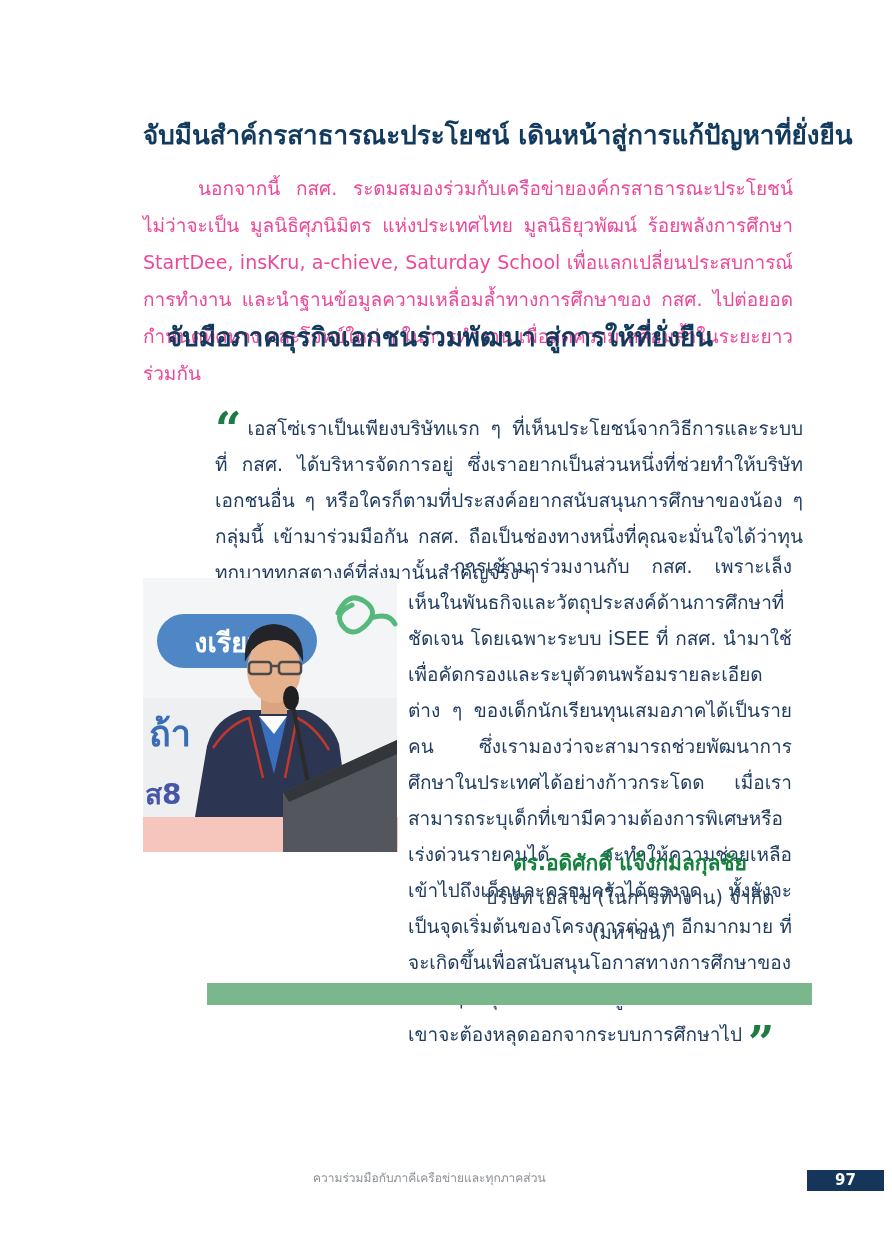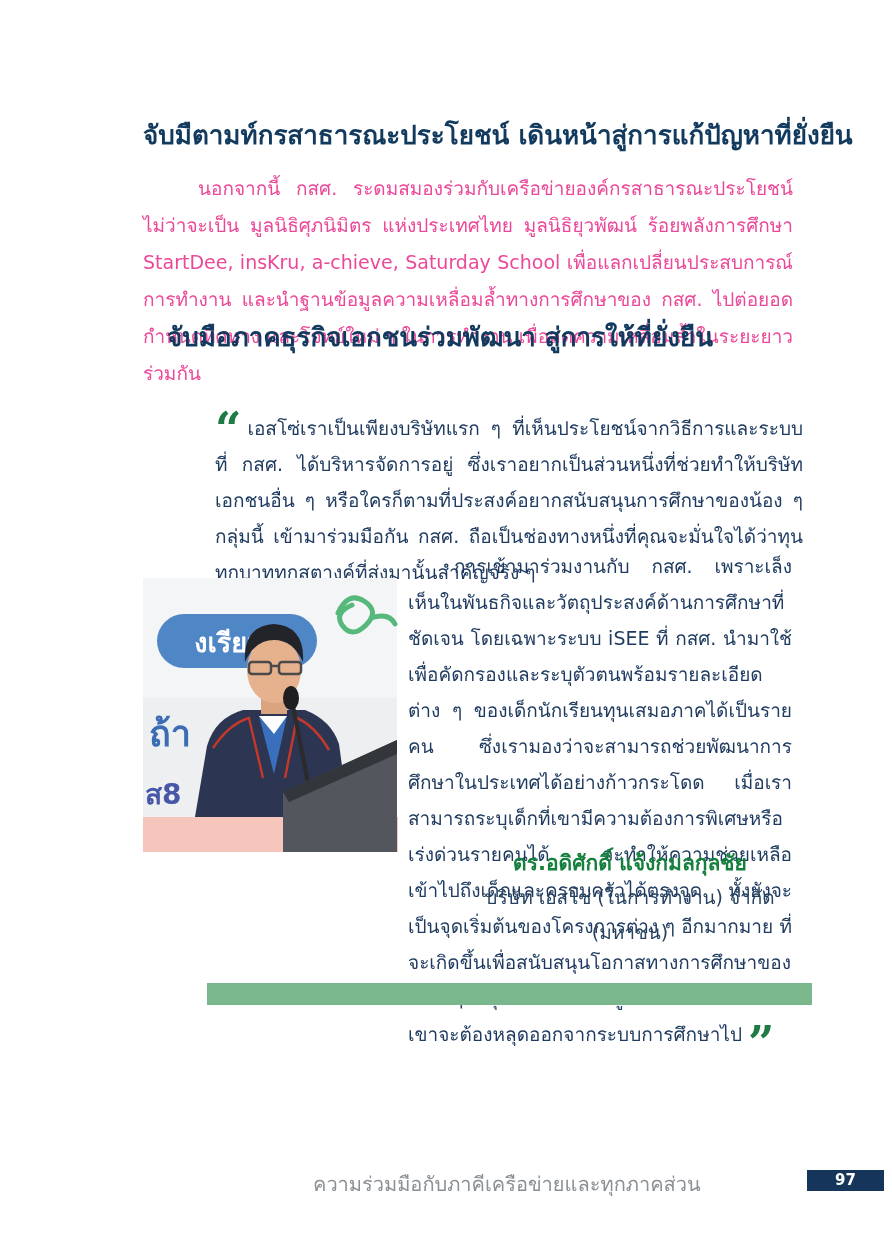--- a/index.html
+++ b/index.html
@@ -61,39 +61,39 @@
     font-size: 19px;
     color: #26425f;
     line-height: 35px;
   }
 
   .green-bar {
     background: #7ab78c;
   }
 
   .footer-chapter {
-    font-size: 20px;
+    font-size: 12px;
     color: #8b9095;
     white-space: nowrap;
   }
   .page-badge {
     background: #16355a;
     color: #ffffff;
     font-size: 15px;
     font-weight: bold;
     text-align: center;
     line-height: 21px;
   }
 </style>
 </head>
 <body>
 
 <div id="page">
 
-  <div class="abs h-section" style="left:143px; top:118px; width:700px;">จับมืตามท์กรสาธารณะประโยชน์ เดินหน้าสู่การแก้ปัญหาที่ยั่งยืน</div>
+  <div class="abs h-section" style="left:143px; top:118px; width:700px;">จับมืนสำค์กรสาธารณะประโยชน์ เดินหน้าสู่การแก้ปัญหาที่ยั่งยืน</div>
 
   <div class="abs body-text indent" style="left:143px; top:170px; width:650px; height:150px;">นอกจากนี้ กสศ. ระดมสมองร่วมกับเครือข่ายองค์กรสาธารณะประโยชน์ ไม่ว่าจะเป็น มูลนิธิศุภนิมิตร แห่งประเทศไทย มูลนิธิยุวพัฒน์ ร้อยพลังการศึกษา StartDee, insKru, a-chieve, Saturday School เพื่อแลกเปลี่ยนประสบการณ์การทำงาน และนำฐานข้อมูลความเหลื่อมล้ำทางการศึกษาของ กสศ. ไปต่อยอดกำหนดทิศทาง และโจทย์ใหม่ ๆ ในการทำงาน เพื่อลดความเหลื่อมล้ำในระยะยาวร่วมกัน</div>
 
   <div class="abs h-section" style="left:143px; top:320px; width:700px;margin-left:24px;">จับมือภาคธุรกิจเอกชนร่วมพัฒนา สู่การให้ที่ยั่งยืน</div>
 
   <p class="abs quote-text" style="left:203px; top:398px; width:588px; margin:12px;">
     <span class="qmark open">“</span><span>เอสโซ่เราเป็นเพียงบริษัทแรก ๆ ที่เห็นประโยชน์จากวิธีการและระบบที่ กสศ. ได้บริหารจัดการอยู่ ซึ่งเราอยากเป็นส่วนหนึ่งที่ช่วยทำให้บริษัทเอกชนอื่น ๆ หรือใครก็ตามที่ประสงค์อยากสนับสนุนการศึกษาของน้อง ๆ กลุ่มนี้ เข้ามาร่วมมือกัน กสศ. ถือเป็นช่องทางหนึ่งที่คุณจะมั่นใจได้ว่าทุนทุกบาททุกสตางค์ที่ส่งมานั้นสำคัญจริง ๆ</span>
   </p>
 
   <div class="abs" style="left:143px; top:578px; width:255px; height:282px;">

